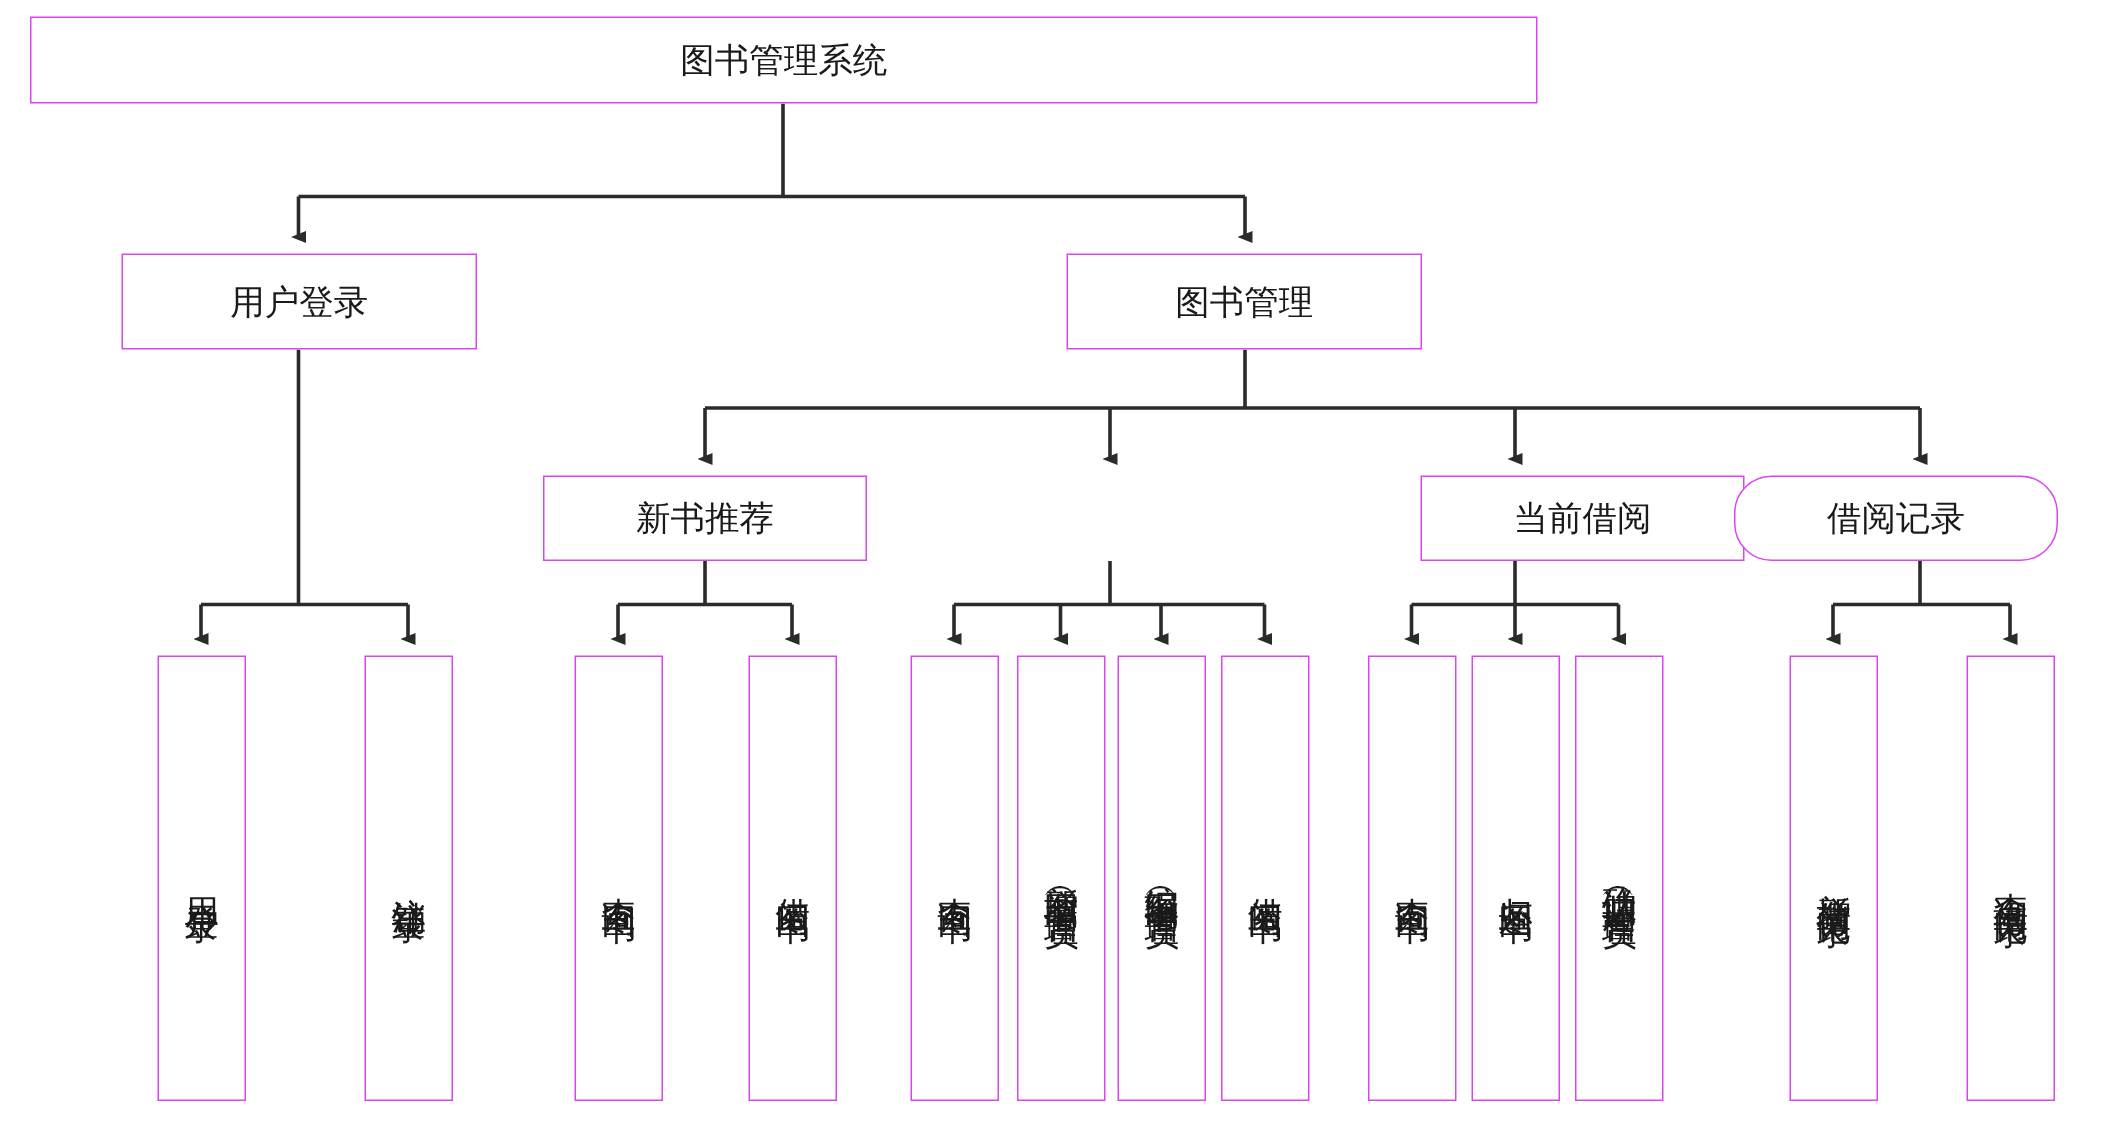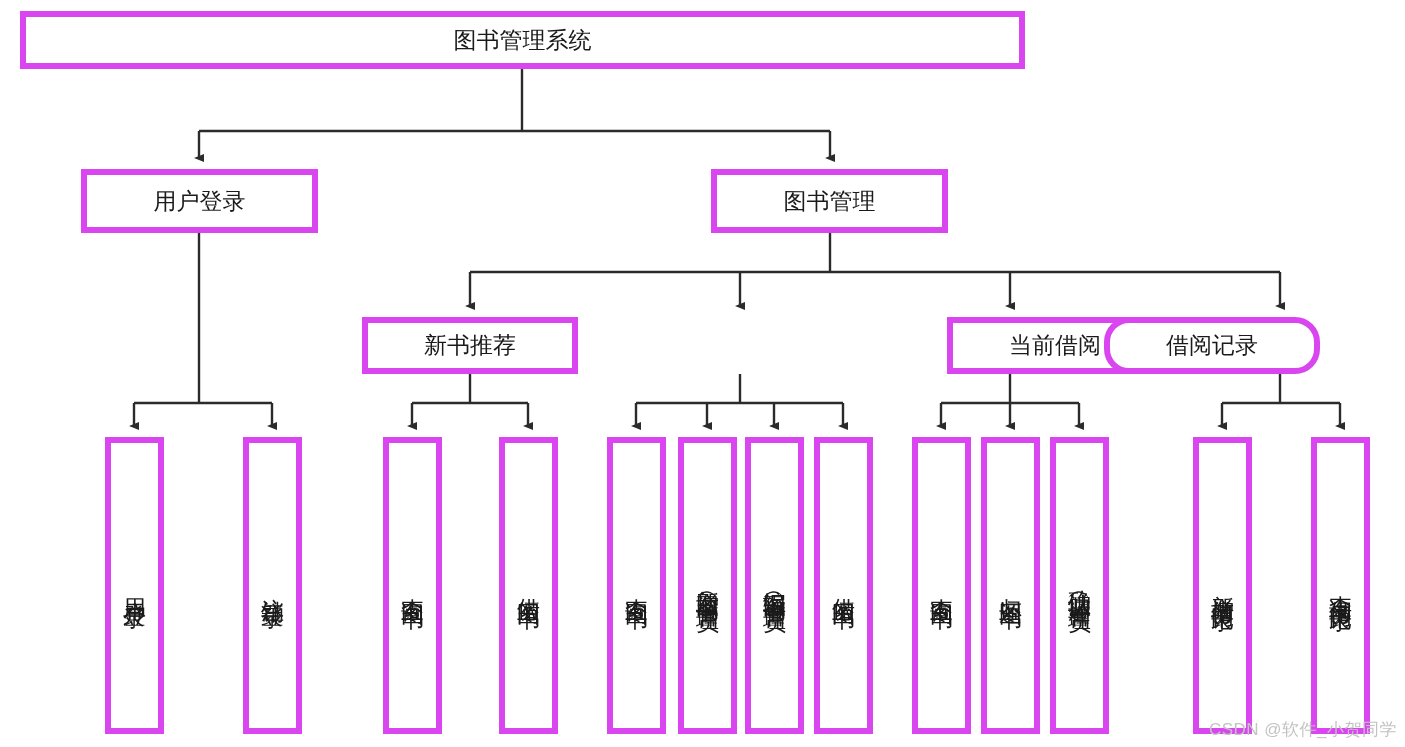--- a/index.html
+++ b/index.html
@@ -23,21 +23,21 @@
     left: 0;
     top: 0;
     width: 1405px;
     height: 747px;
     pointer-events: none;
   }
   .node {
     position: absolute;
     box-sizing: border-box;
     background: #ffffff;
-    border: 6px solid #d946ef;
+    border: 1px solid #d946ef;
     display: flex;
     align-items: center;
     justify-content: center;
     z-index: 2;
   }
   .node-label {
     color: #1a1a1a;
     text-align: center;
     line-height: 1.15;
     white-space: nowrap;
@@ -144,21 +144,21 @@
 
   <div class="node horiz" style="left:711px; top:169px; width:237px; height:64px;">
     <span class="node-label">图书管理</span>
   </div>
 
 
   <div class="node horiz" style="left:902px; top:317px; width:216px; height:57px;margin-left:45px;">
     <span class="node-label">当前借阅</span>
   </div>
 
-  <div class="node horiz" style="left:1104px; top:317px; width:216px; height:57px;border-radius:25px;">
+  <div class="node horiz" style="left:1156px; top:317px; width:216px; height:57px;border-radius:25px;">
     <span class="node-label">借阅记录</span>
   </div>
 
   <div class="node vert" style="left:105px; top:437px; width:59px; height:297px;">
     <span class="node-label">用户登录</span>
   </div>
 
   <div class="node vert" style="left:243px; top:437px; width:59px; height:297px;">
     <span class="node-label">注销登录</span>
   </div>
@@ -200,15 +200,14 @@
   </div>
 
   <div class="node vert" style="left:1193px; top:437px; width:59px; height:297px;">
     <span class="node-label">新增借阅记录</span>
   </div>
 
   <div class="node vert" style="left:1311px; top:437px; width:59px; height:297px;">
     <span class="node-label">查询借阅记录</span>
   </div>
 
-  <div id="watermark">CSDN @软件_小贺同学</div>
 
 </div>
 
 </body></html>

